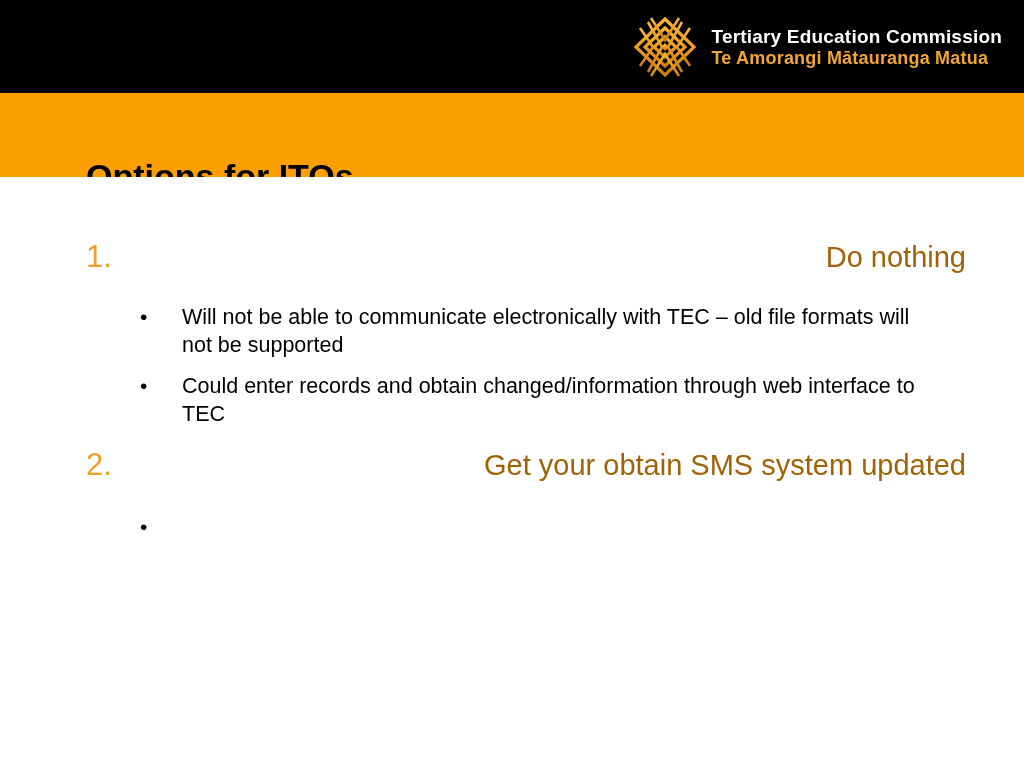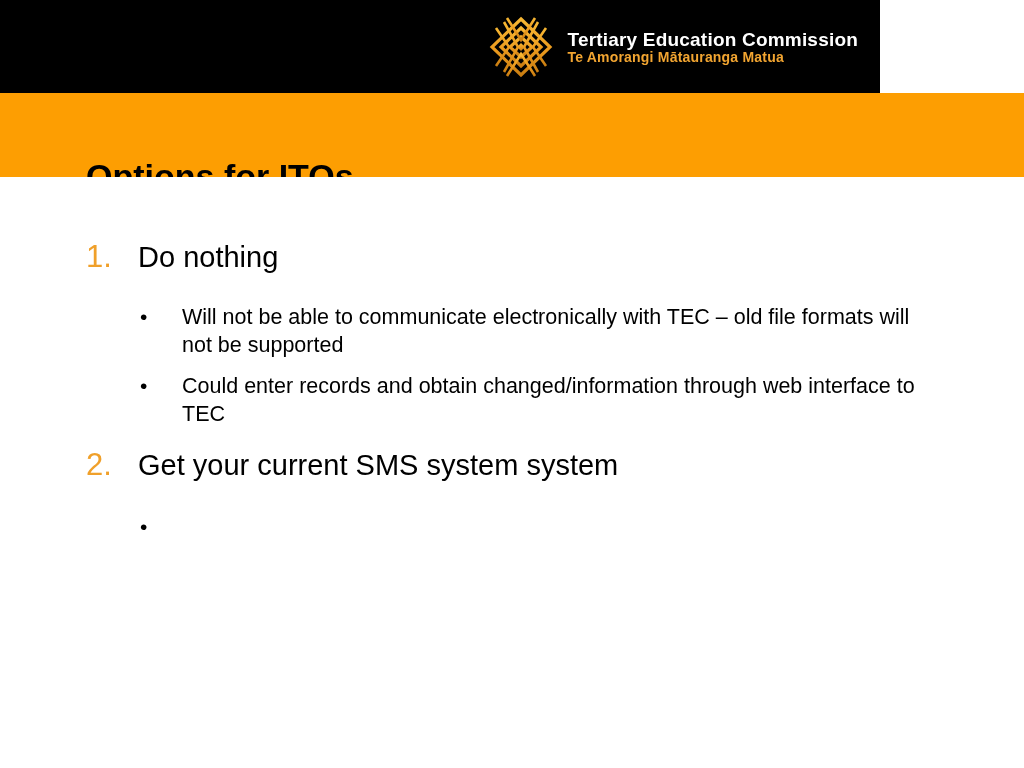--- a/index.html
+++ b/index.html
@@ -20,21 +20,21 @@
     width: 1024px;
     height: 768px;
     background: #ffffff;
   }
 
   
   .header-bar {
     position: absolute;
     left: 0;
     top: 0;
-    width: 880px;
+    width: 1024px;
     height: 93px;
     background: #000000;
   }
 
   .logo-block {
     position: absolute;
     right: 22px;
     top: 14px;
     height: 66px;
     display: flex;
@@ -59,21 +59,21 @@
     font-family: "Liberation Sans", sans-serif;
     font-size: 19px;
     font-weight: bold;
     color: #ffffff;
     letter-spacing: 0.2px;
     white-space: nowrap;
   }
 
   .logo-subtitle {
     font-family: "Liberation Sans", sans-serif;
-    font-size: 14px;
+    font-size: 18px;
     font-weight: bold;
     color: #f2a531;
     letter-spacing: 0.2px;
     white-space: nowrap;
   }
 
   
   .title-band {
     position: absolute;
     left: 0;
@@ -123,23 +123,24 @@
     width: 52px;
     font-size: 31px;
     font-weight: normal;
     color: #f0a02a;
     font-family: "Liberation Sans", sans-serif;
   }
 
   .level1-text {
     flex: 1 1 auto;
     font-size: 29px;
-    color: #000000;
+    color: #a16207;
     font-family: "Liberation Sans", sans-serif;
     line-height: 1.15;
+    text-align: right;
   }
 
   .level2-group {
     margin: 14px 0 18px 0;
   }
 
   .level2 {
     display: flex;
     align-items: flex-start;
     margin-bottom: 12px;
@@ -237,21 +238,21 @@
           <span class="level2-text">Will not be able to communicate electronically with TEC – old file formats will not be supported</span>
         </div>
         <div class="level2">
           <span class="level2-marker">•</span>
           <span class="level2-text">Could enter records and obtain changed/information through web interface to TEC</span>
         </div>
       </div>
 
       <div class="level1">
         <span class="level1-marker">2.</span>
-        <span class="level1-text">Get your current SMS system system</span>
+        <span class="level1-text">Get your obtain SMS system updated</span>
       </div>
 
       <div class="spacer-after-item2"></div>
 
       <div class="level2-group">
         <div class="level2">
           <span class="level2-marker">•</span>
         </div>
       </div>
 

